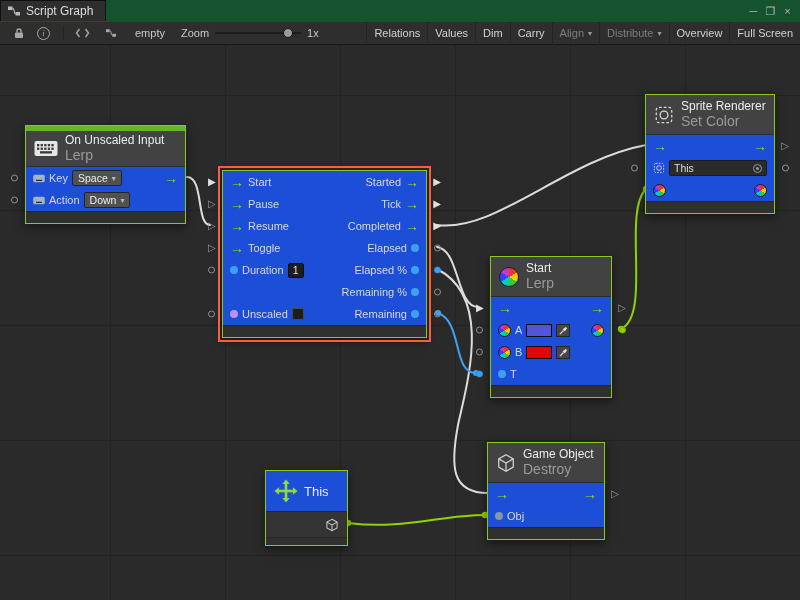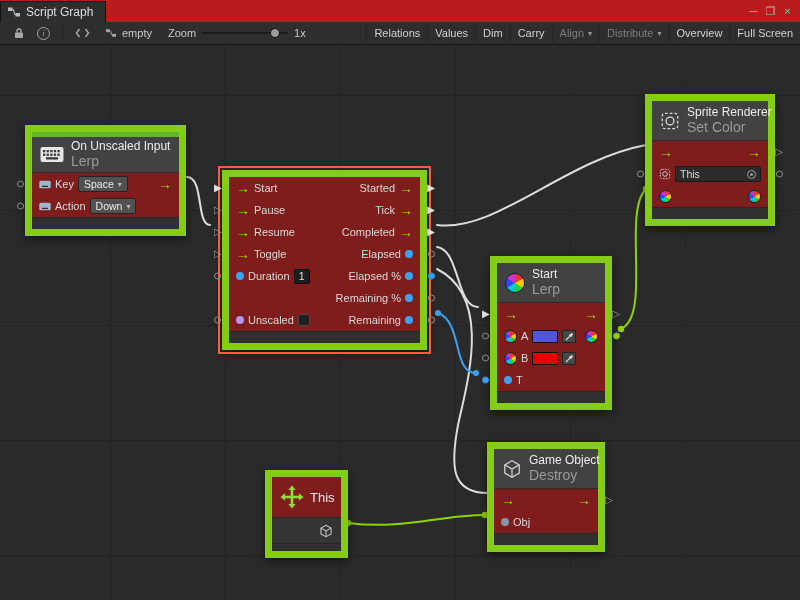--- a/index.html
+++ b/index.html
@@ -1,37 +1,37 @@
 <!DOCTYPE html>
 <html><head>
 <meta charset="utf-8">
 <style>
   *{margin:0;padding:0;box-sizing:border-box;user-select:none}
   html,body{width:800px;height:600px;overflow:hidden;background:#2a2a2a;
     font-family:"Liberation Sans","DejaVu Sans",sans-serif}
   .app{position:relative;width:800px;height:600px;overflow:hidden}
 
   
-  .titlebar{position:absolute;top:0;left:0;right:0;height:22px;background:#b91c1c;
-    display:flex;align-items:center;z-index:30}
+  .titlebar{position:absolute;top:0;left:0;right:0;height:22px;background:#14532d;
+    display:flex;align-items:flex-start;z-index:30}
   .tab{display:flex;align-items:center;gap:5px;height:21px;padding:0 12px 0 6px;
     background:#2e2e2e;color:#ddd;font-size:12px;border:1px solid #101010;border-bottom:none}
   .wincontrols{margin-left:auto;display:flex;align-items:center;height:22px;padding-right:4px;color:#b5b5b5}
   .wincontrols span{width:17px;text-align:center;font-size:11px;cursor:pointer;line-height:22px}
 
   
   .toolbar{position:absolute;top:22px;left:0;right:0;height:23px;background:#2e2e2e;
     border-bottom:1px solid #161616;display:flex;align-items:center;font-size:11px;color:#ccc;
     padding:0 0 0 8px;z-index:30}
   .tb-icon{display:flex;align-items:center;justify-content:center;padding:0 5px;cursor:pointer}
   .info-icon{width:13px;height:13px;border:1px solid #a5a5a5;border-radius:50%;color:#a5a5a5;
     font-size:9px;margin:0 7px;padding:0;display:flex;align-items:center;justify-content:center}
   .info-icon::before{content:"i";font-style:italic;font-family:"Liberation Serif",serif}
   .tb-sep{width:1px;height:14px;background:#242424;margin:0 6px}
-  .tb-graph{display:flex;align-items:center;gap:5px;margin:0 10px;cursor:pointer;color:#c8c8c8}
+  .tb-graph{display:flex;align-items:center;gap:18px;margin:0 10px;cursor:pointer;color:#c8c8c8}
   .tb-label{margin:0 6px;color:#c8c8c8}
   .slider{position:relative;width:86px;height:14px;cursor:pointer}
   .slider::before{content:"";position:absolute;left:0;right:0;top:6px;height:2px;background:#1c1c1c}
   .knob{position:absolute;top:2px;left:68px;width:10px;height:10px;border-radius:50%;background:#9a9a9a;
     border:1px solid #141414}
   .tb-buttons{margin-left:auto;display:flex;height:23px}
   .tbtn{display:flex;align-items:center;padding:0 7px;border-left:1px solid #242424;cursor:pointer;
     white-space:nowrap;color:#d2d2d2}
   .tbtn.dd::after{content:"▾";font-size:8px;color:#9a9a9a;margin-left:4px}
   .tbtn.disabled{color:#7d7d7d}
@@ -42,21 +42,21 @@
                      linear-gradient(90deg,#232323 1px,transparent 1px);
     background-size:115px 115px;background-position:-5px 50px;z-index:1}
 
   
   .wires{position:absolute;left:0;top:0;width:800px;height:600px;z-index:5;pointer-events:none}
   .w-white{stroke:#dcdcdc;stroke-width:2;fill:none;stroke-linecap:round}
   .w-blue{stroke:#3da0f0;stroke-width:2;fill:none;stroke-linecap:round}
   .w-green{stroke:#8fd400;stroke-width:2;fill:none;stroke-linecap:round}
 
   
-  .node{position:absolute;background:#7f1d1d;border:7px solid #84cc16;z-index:10;
+  .node{position:absolute;background:#1d4ed8;border:1px solid #84cc16;z-index:10;
     box-shadow:0 3px 9px rgba(0,0,0,.5)}
   .selected{outline:2px solid #ff5c3d;outline-offset:2px}
   .accent{height:5px;background:#61b62a}
   .header{display:flex;align-items:center;gap:7px;padding:0 8px;background:#424242;
     border-bottom:1px solid #2c2c2c}
   .titles{display:flex;flex-direction:column;line-height:1.2}
   .title{font-size:12px;color:#ececec;white-space:nowrap}
   .subtitle{font-size:14px;color:#9a9a9a;white-space:nowrap}
   .footer{height:12px;background:#303030;border-top:1px solid #272727}
   .row{height:22px;display:flex;align-items:center;gap:4px;padding:0 7px;position:relative;

